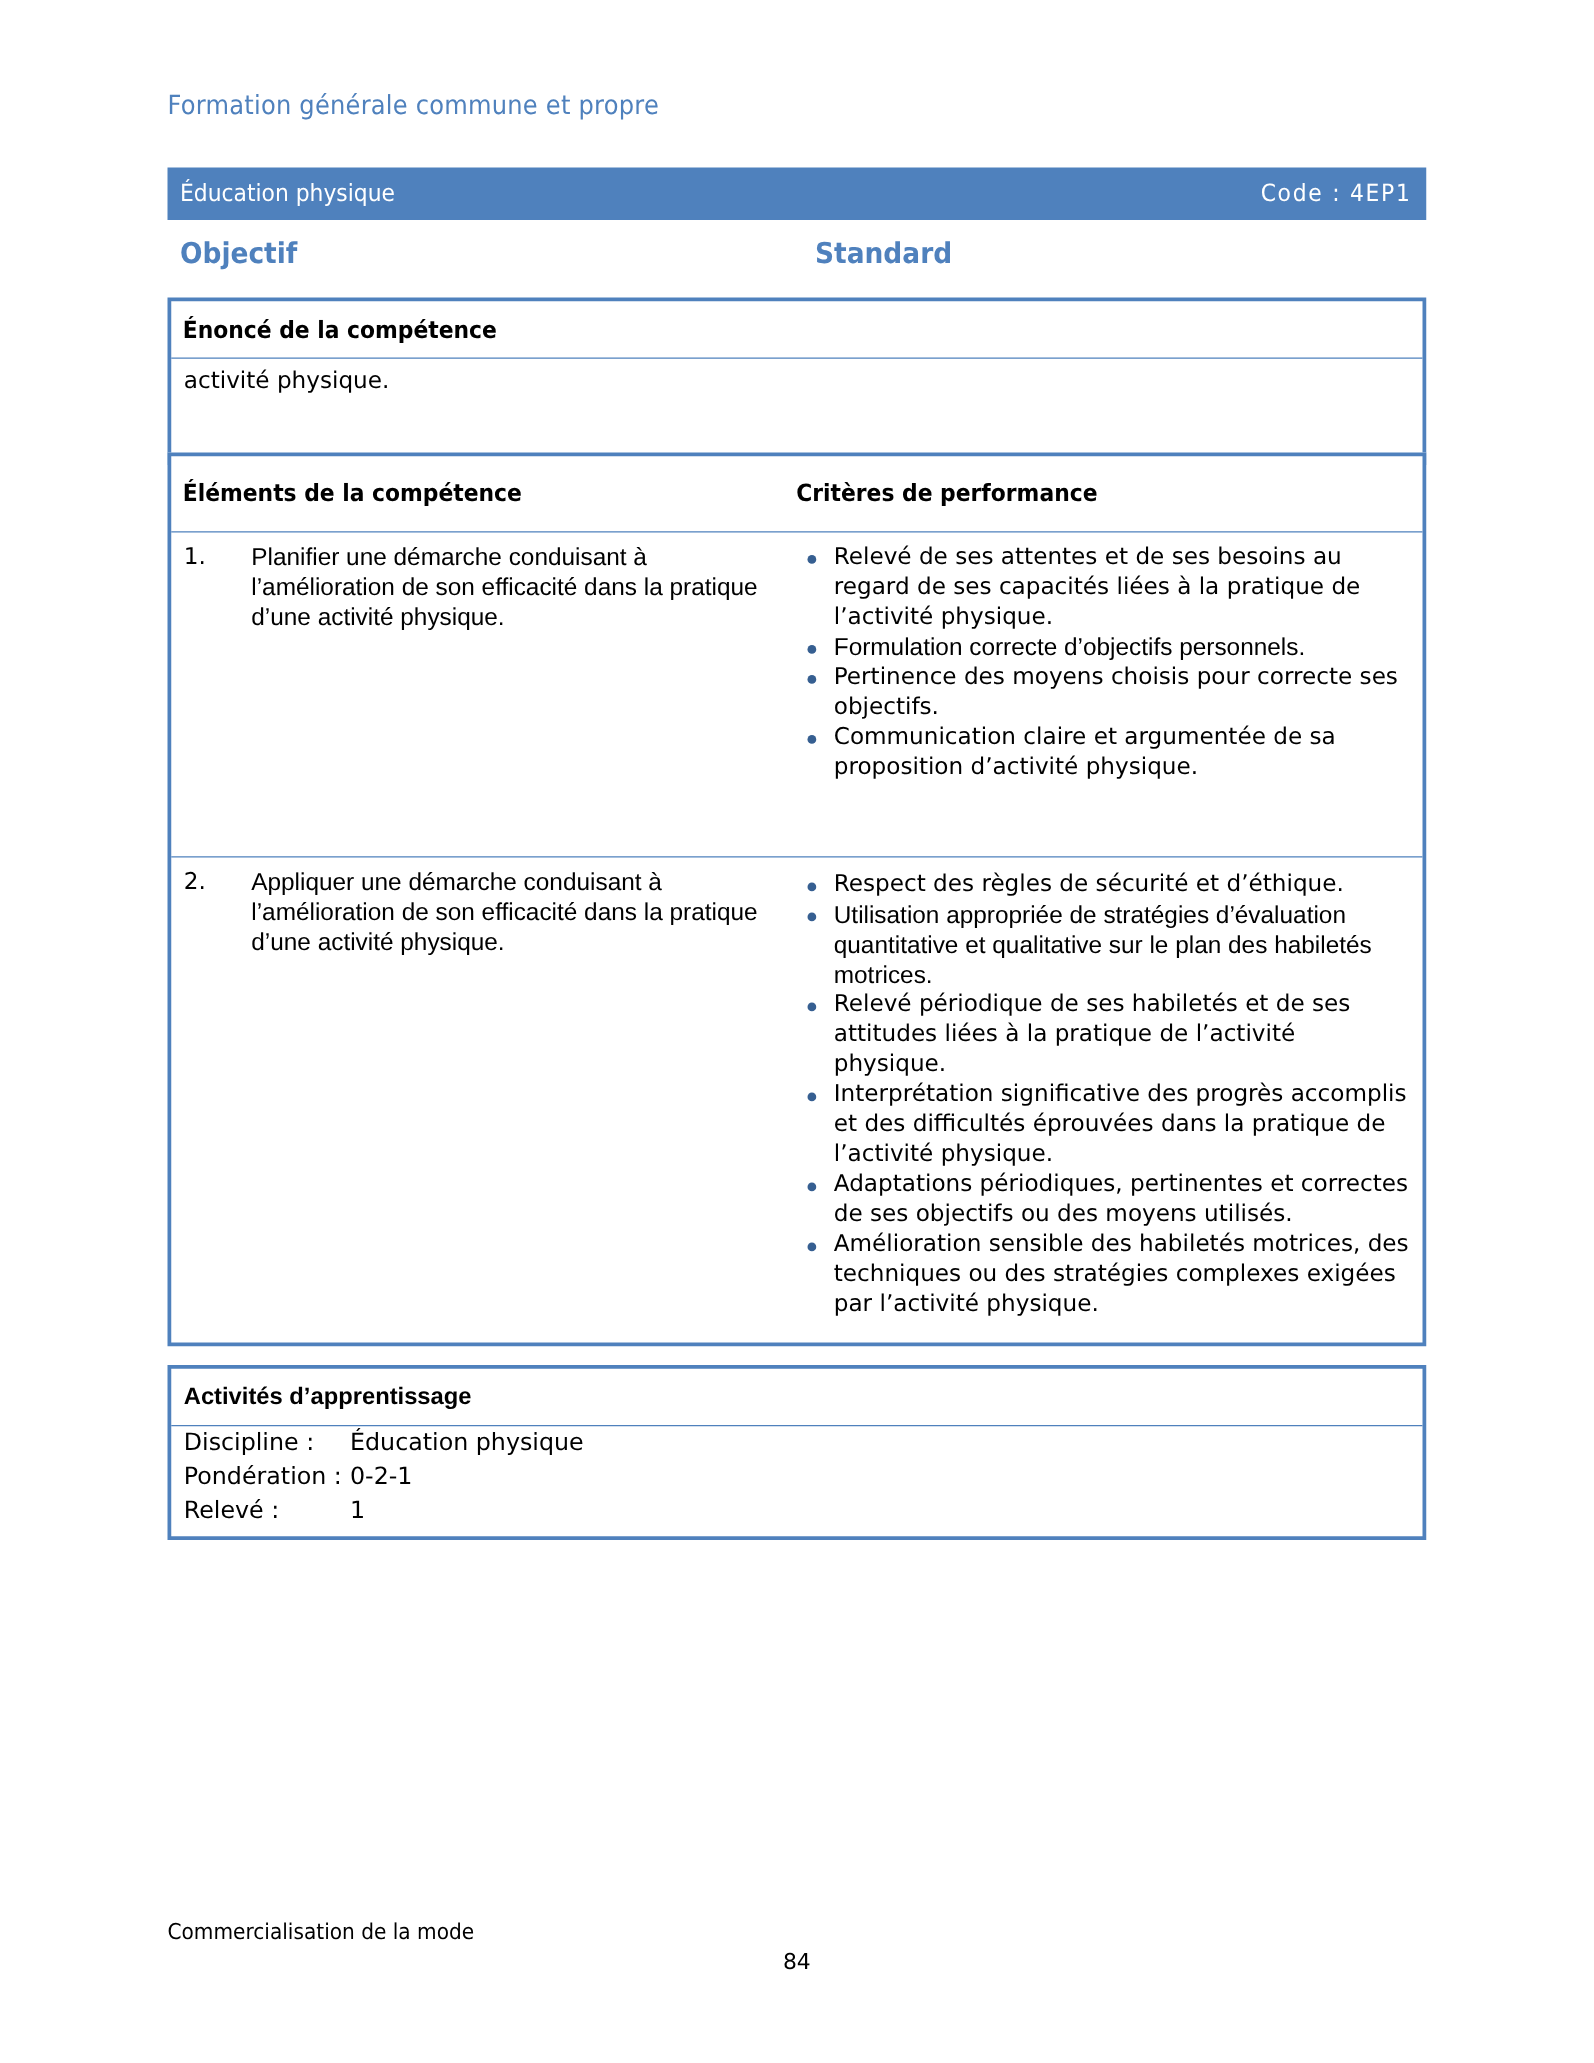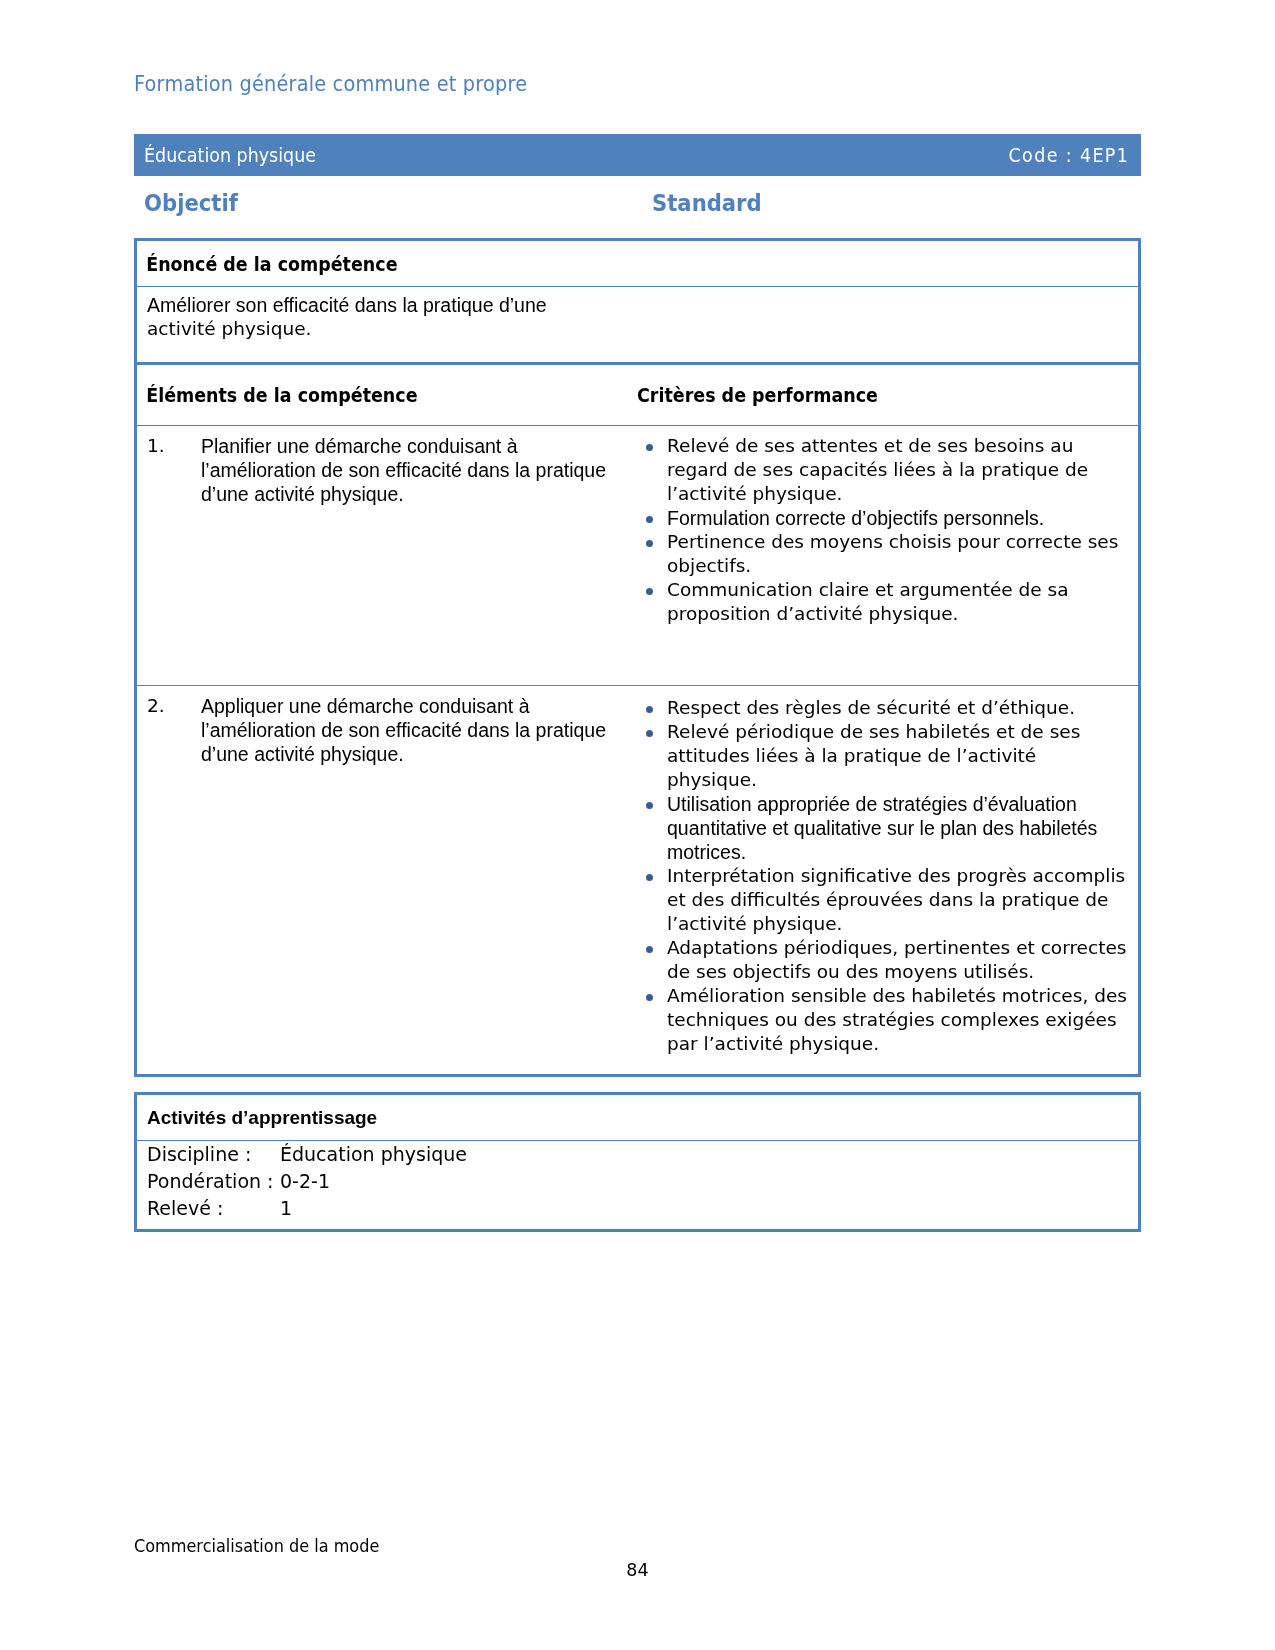--- a/index.html
+++ b/index.html
@@ -82,21 +82,20 @@
 </div>
 
 <div class="abs col-head" style="left:144px;">Objectif</div>
 <div class="abs col-head" style="left:652px;">Standard</div>
 
 <div class="abs tbl" style="top:238px; height:134px;">
   <div class="hrow" style="height:46px;">
     <span class="hlabel">Énoncé de la compétence</span>
   </div>
   <div class="body-text" style="padding:6px 10px 0 10px; line-height:24px;">
-    <div>Améliorer son efficacité dans la pratique d’une</div>
     <div class="dj" style="line-height:24px;">activité physique.</div>
   </div>
 </div>
 
 <div class="abs tbl" style="top:362px; height:715px;">
   <div class="hrow" style="height:61px;">
     <div style="width:500px;">
       <span class="hlabel">Éléments de la compétence</span>
     </div>
     <div style="flex:1;">
@@ -141,25 +140,25 @@
       </div>
     </div>
     <div class="c2">
       <ul class="crit body-text" style="margin-top:2px;">
         <li>
             <span class="bul"></span>
             <span class="ct dj">Respect des règles de sécurité et d’éthique.</span>
           </li>
         <li>
             <span class="bul"></span>
-            <span class="ct dj">Relevé périodique de ses habiletés et de ses attitudes liées à la pratique de l’activité physique.</span>
+            <span class="ct">Utilisation appropriée de stratégies d’évaluation quantitative et qualitative sur le plan des habiletés motrices.</span>
           </li>
         <li>
             <span class="bul"></span>
-            <span class="ct">Utilisation appropriée de stratégies d’évaluation quantitative et qualitative sur le plan des habiletés motrices.</span>
+            <span class="ct dj">Relevé périodique de ses habiletés et de ses attitudes liées à la pratique de l’activité physique.</span>
           </li>
         <li>
             <span class="bul"></span>
             <span class="ct dj">Interprétation significative des progrès accomplis et des difficultés éprouvées dans la pratique de l’activité physique.</span>
           </li>
         <li>
             <span class="bul"></span>
             <span class="ct dj">Adaptations périodiques, pertinentes et correctes de ses objectifs ou des moyens utilisés.</span>
           </li>
         <li>

